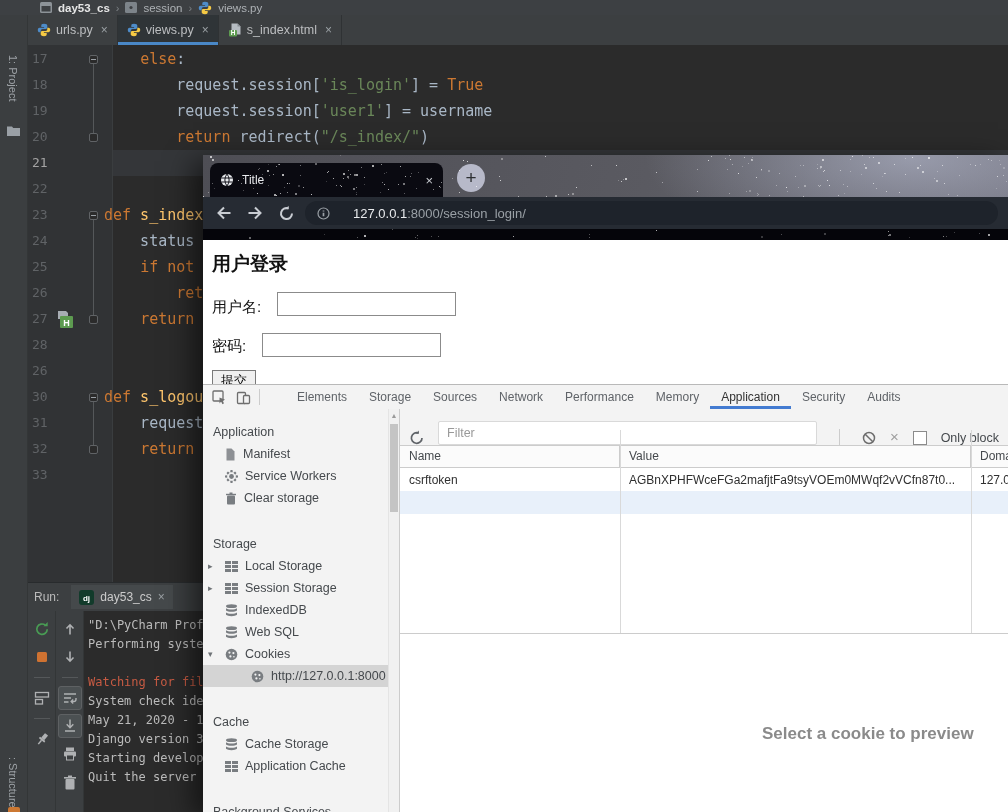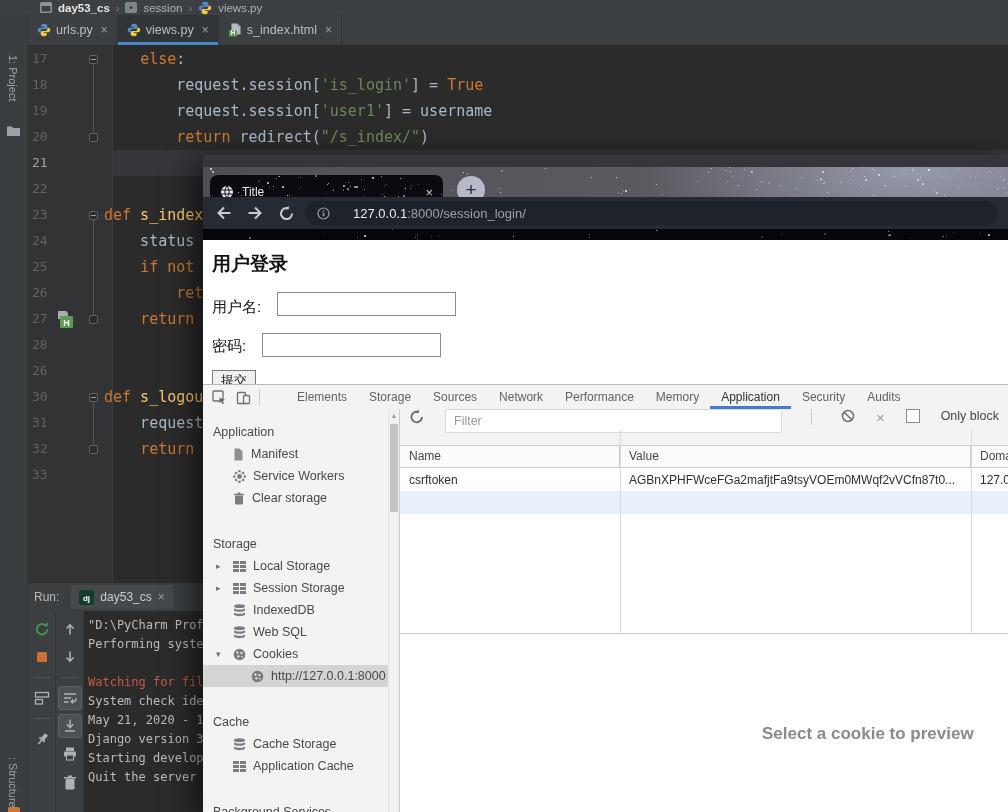--- a/index.html
+++ b/index.html
@@ -48,21 +48,21 @@
   #rtc2{left:28px;border-right:1px solid #333637}
   .rt-btn{width:24px;height:24px;margin:2px 0;display:flex;align-items:center;justify-content:center;border-radius:3px}
   .rt-btn.sel{background:#4b5052;border:1px solid #5e6163;box-sizing:border-box}
   .rt-sep{width:16px;height:1px;background:#55585a;margin:6px 0}
   #rconsole{position:absolute;left:57px;top:28px;right:0;bottom:0;background:#2b2b2b;padding:5px 0 0 3px}
   .cline{height:19px;font:12px/19px "DejaVu Sans Mono",monospace;color:#bbbbbb;white-space:pre}
   .cline.err{color:#C75B43}
 
   
   #browser{left:203px;top:155px;width:805px;height:657px;z-index:5;box-shadow:-10px 6px 26px rgba(0,0,0,.55)}
-  #bstrip{position:absolute;left:0;top:12px;width:805px;height:58px;overflow:hidden;
+  #bstrip{position:absolute;left:0;top:0;width:805px;height:58px;overflow:hidden;
           background:radial-gradient(ellipse 430px 150px at 88% 6%,rgba(200,206,228,.5),rgba(200,206,228,0) 62%),
                      linear-gradient(100deg,#4e4e55,#5a5a61 55%,#6c6c77)}
   #bstars-r{position:absolute;right:0;top:0;width:36%;height:100%}
   #btab{position:absolute;left:7px;top:8px;width:233px;height:34px;background:#0a0a11;border-radius:8px 8px 0 0;
         display:flex;align-items:center;overflow:hidden;color:#e8eaed}
   #btab .t{font-size:12px;margin-left:8px}
   #btab .x{margin-left:auto;margin-right:10px;color:#c7cad0;font-size:13px}
   #bplus{position:absolute;left:254px;top:9px;width:28px;height:28px;border-radius:50%;background:#b7b9c9;
          color:#2e3033;font-size:19px;line-height:27px;text-align:center}
   #btools{position:absolute;left:0;top:42px;width:805px;height:32px;background:#262b33;display:flex;align-items:center}
@@ -82,29 +82,29 @@
   .dt-ticon{margin-left:9px}
   .dt-div{width:1px;height:16px;background:#ccc;margin:0 8px}
   .dt-tab{padding:0 11px;height:24px;line-height:24px;position:relative;white-space:nowrap}
   .dt-tab.active{color:#333}
   .dt-tab.active::after{content:"";position:absolute;left:0;right:0;bottom:0;height:3px;background:#437bd1}
   #dt-body{position:absolute;left:0;top:24px;right:0;bottom:0;display:flex}
   #dt-side{width:197px;background:#f3f3f3;border-right:1px solid #ccc;box-sizing:border-box;position:relative;overflow:hidden;font-size:12.5px}
   #dt-list{position:absolute;left:0;top:0;right:11px;bottom:0;padding-top:12px;overflow:hidden}
   .sec-title{height:22px;line-height:22px;padding-left:10px;color:#45494d}
   .sec{margin-top:24px}.sec:first-child{margin-top:0}
-  .sd-item{height:22px;display:flex;align-items:center;padding-left:30px;gap:7px;white-space:nowrap}
+  .sd-item{height:22px;display:flex;align-items:center;padding-left:22px;gap:7px;white-space:nowrap}
   .sd-item .arr{width:10px;margin-left:-17px;color:#6e7276;font-size:9px}
   .sd-item.child{padding-left:48px}
   .sd-item.selected{background:#d4d4d4}
   #dt-scroll{position:absolute;right:0;top:0;bottom:0;width:11px;background:#f1f1f1;border-left:1px solid #e4e4e4;box-sizing:border-box}
   #dt-scroll .up{position:absolute;top:3px;left:0;right:0;text-align:center;font-size:7px;color:#9a9a9a}
   #dt-thumb{position:absolute;top:15px;left:1px;right:1px;height:88px;background:#c4c4c4}
   #dt-main{flex:1;position:relative;overflow:hidden;background:#fff}
-  #dt-filter{height:37px;background:#f3f3f3;border-bottom:1px solid #ccc;display:flex;align-items:flex-start;padding:0 9px;gap:21px;box-sizing:border-box}
+  #dt-filter{height:37px;background:#f3f3f3;border-bottom:1px solid #ccc;display:flex;align-items:flex-end;padding:0 9px;gap:14px;box-sizing:border-box}
   #filter-input{flex:1;height:22px;border:1px solid #d9d9d9;border-radius:2px;font-size:12.5px;padding:0 8px;outline:none;min-width:50px;font-family:"Liberation Sans",sans-serif}
   #filter-input::placeholder{color:#999}
   .fb-x{color:#9e9e9e;font-size:15px}
   #fb-check{width:12px;height:12px;border:1px solid #8b8b8b;background:#fff;flex:0 0 auto}
   #fb-label{font-size:12.5px;white-space:nowrap}
   #ctable{position:relative;font-size:12px}
   .thead{display:flex;height:21px;background:#fbfbfb;border-bottom:1px solid #ccc;align-items:center;color:#45494d}
   .trow{display:flex;height:23px;align-items:center;color:#303030}
   .trow.stripe{background:#e8f0fa}
   .tc{padding-left:9px;box-sizing:border-box;white-space:nowrap;overflow:hidden}

